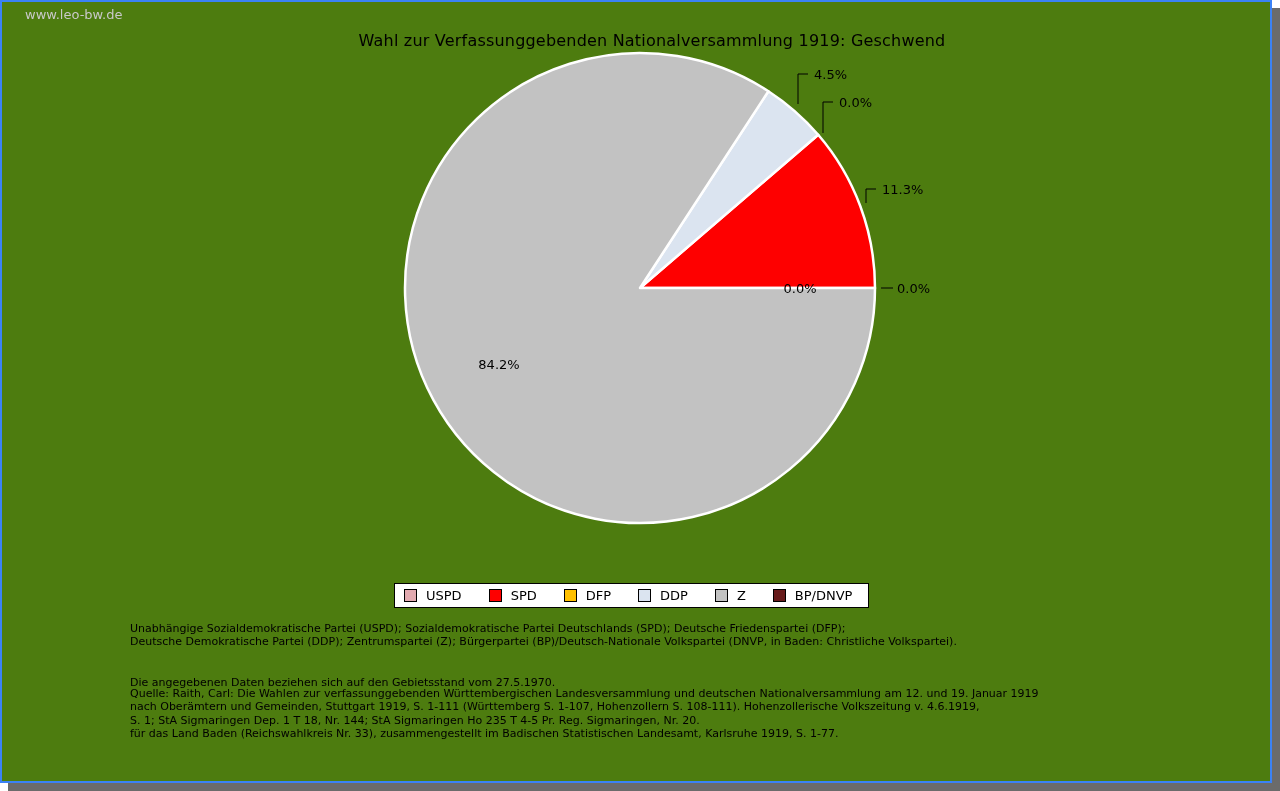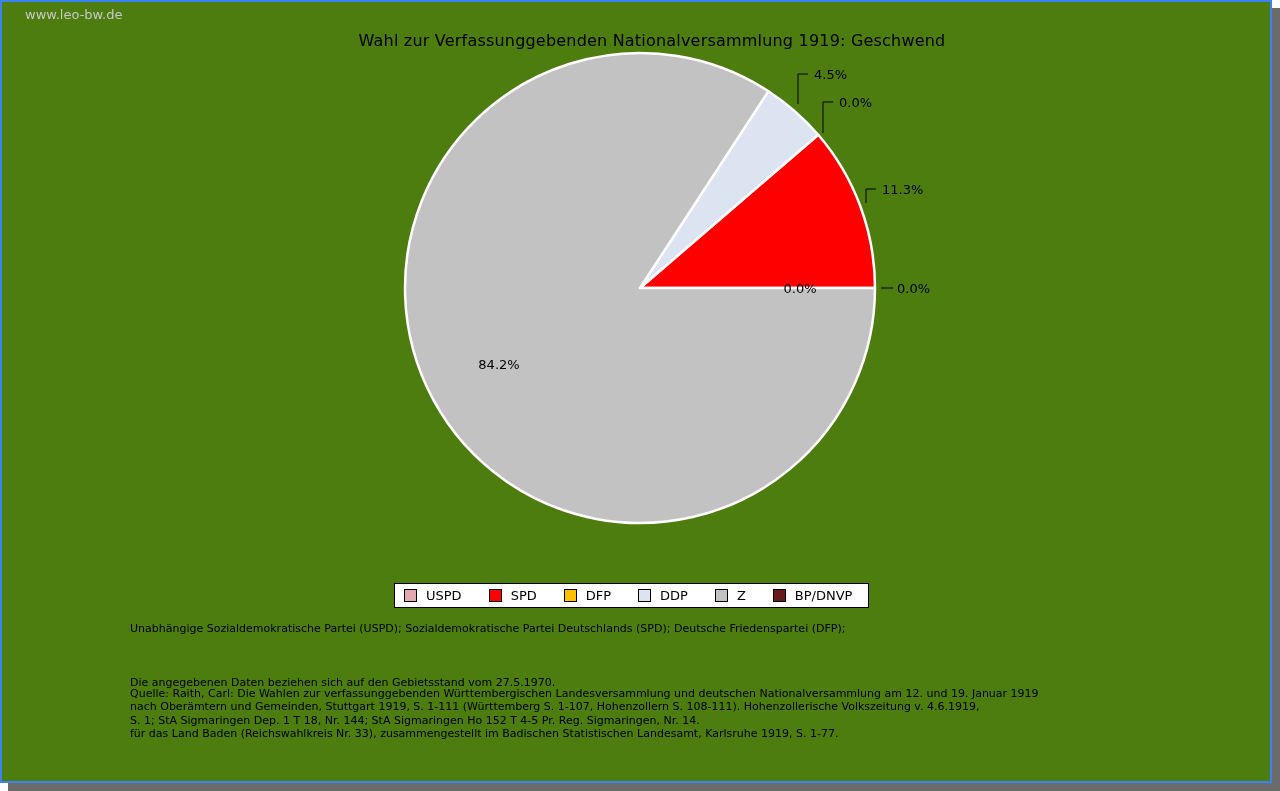--- a/index.html
+++ b/index.html
@@ -90,24 +90,25 @@
         <span>Z</span>
       </span>
       <span class="legend-item">
         <span class="swatch" style="background: rgb(103, 27, 27);"></span>
         <span>BP/DNVP</span>
       </span>
     </div>
 
   <div class="note" id="note-parties">
       <div>Unabhängige Sozialdemokratische Partei (USPD); Sozialdemokratische Partei Deutschlands (SPD); Deutsche Friedenspartei (DFP);</div>
+      <div>Deutsche Demokratische Partei (DDP); Zentrumspartei (Z); Bürgerpartei (BP)/Deutsch-Nationale Volkspartei (DNVP, in Baden: Christliche Volkspartei).</div>
     </div>
   <div class="note" id="note-gebietsstand">
       <div>Die angegebenen Daten beziehen sich auf den Gebietsstand vom 27.5.1970.</div>
     </div>
   <div class="note" id="note-source">
       <div>Quelle: Raith, Carl: Die Wahlen zur verfassunggebenden Württembergischen Landesversammlung und deutschen Nationalversammlung am 12. und 19. Januar 1919</div>
       <div>nach Oberämtern und Gemeinden, Stuttgart 1919, S. 1-111 (Württemberg S. 1-107, Hohenzollern S. 108-111). Hohenzollerische Volkszeitung v. 4.6.1919,</div>
-      <div>S. 1; StA Sigmaringen Dep. 1 T 18, Nr. 144; StA Sigmaringen Ho 152 T 4-5 Pr. Reg. Sigmaringen, Nr. 14.</div>
+      <div>S. 1; StA Sigmaringen Dep. 1 T 18, Nr. 144; StA Sigmaringen Ho 235 T 4-5 Pr. Reg. Sigmaringen, Nr. 20.</div>
       <div>für das Land Baden (Reichswahlkreis Nr. 33), zusammengestellt im Badischen Statistischen Landesamt, Karlsruhe 1919, S. 1-77.</div>
     </div>
 
 </div>
 
 </body></html>

